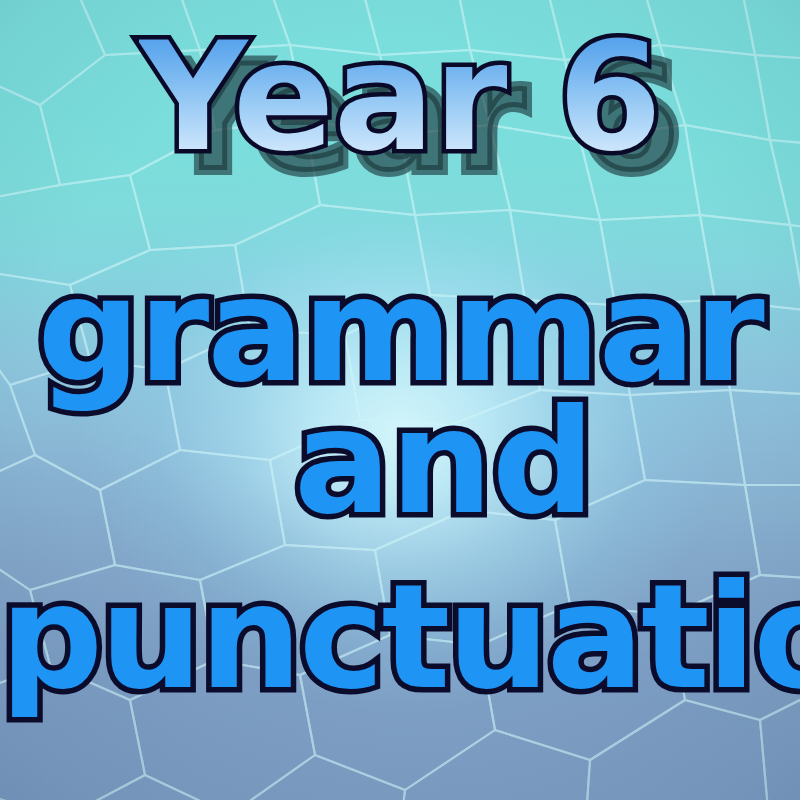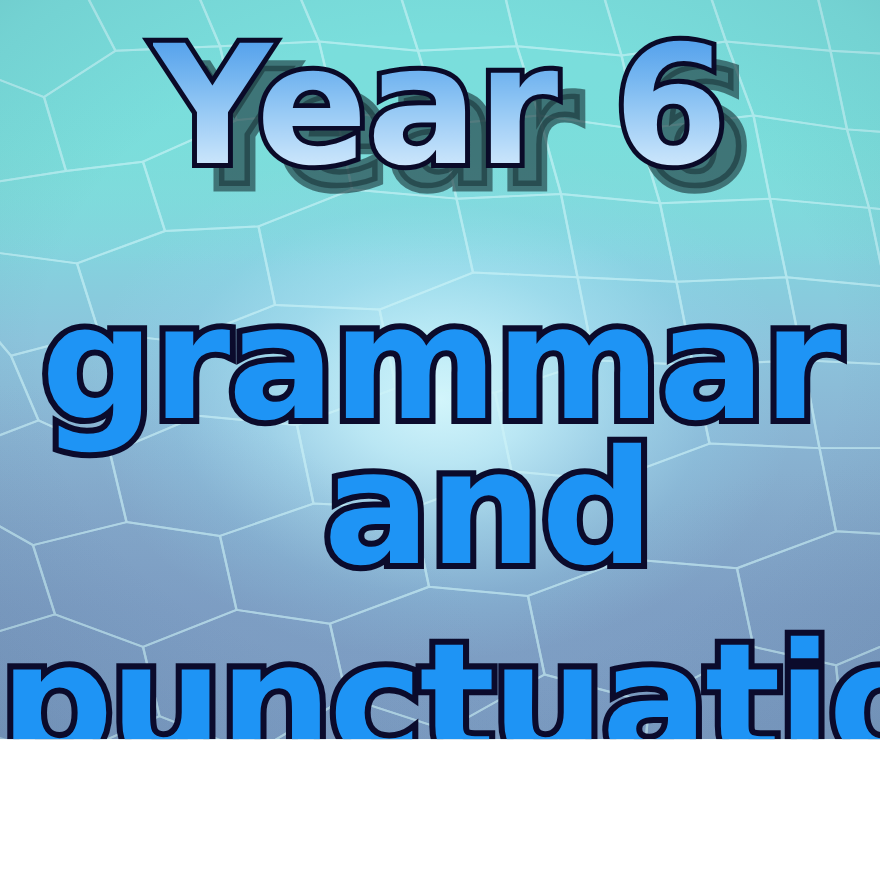--- a/index.html
+++ b/index.html
@@ -4,21 +4,21 @@
 <style>
   html, body {
     margin: 0;
     padding: 0;
     background: #ffffff;
   }
 
   #poster {
     position: relative;
     width: 800px;
-    height: 672px;
+    height: 800px;
     overflow: hidden;
     font-family: "DejaVu Sans", sans-serif;
     background: #7ADEDC;
   }
 
   
   .bg-layer {
     position: absolute;
     inset: 0;
     width: 100%;

